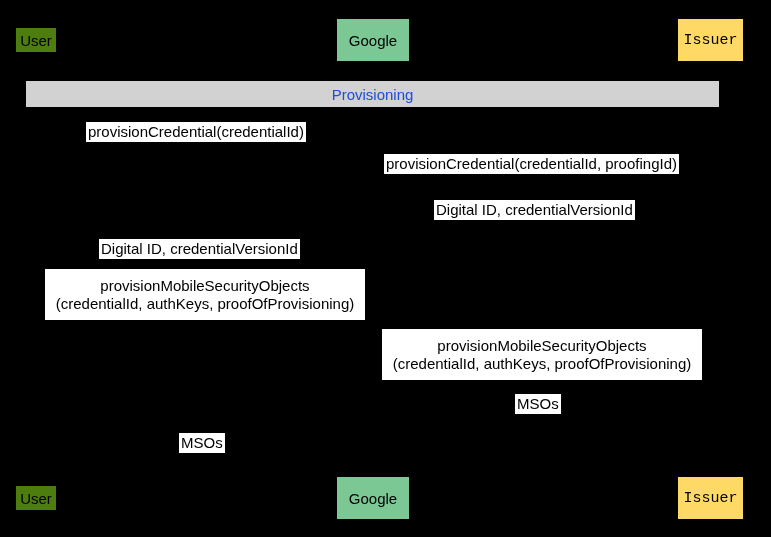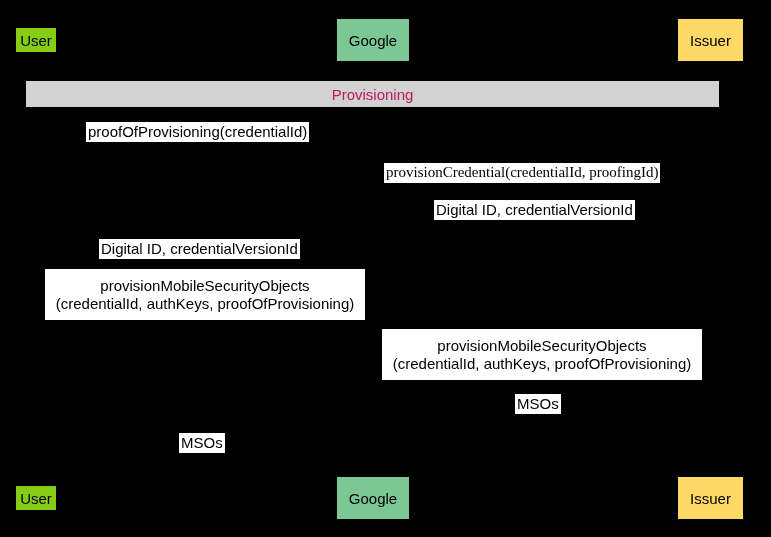--- a/index.html
+++ b/index.html
@@ -23,36 +23,37 @@
     display: flex;
     align-items: center;
     justify-content: center;
     box-sizing: border-box;
     font-size: 15px;
     line-height: 1;
     color: #000000;
     white-space: nowrap;
   }
   .participant.plain {
-    background: #84cc16;
+    background: #4d7c0f;
     padding: 0 1px;
   }
   .participant.green {
     background: #7cc894;
     justify-content: center;
   }
   .participant.yellow {
     background: #ffd966;
+    font-family: Liberation Mono, monospace;
   }
   
   .phase-bar {
     position: absolute;
     box-sizing: border-box;
     background: #d2d2d2;
-    color: #be185d;
+    color: #1d4ed8;
     display: flex;
     align-items: center;
     justify-content: center;
     font-size: 15px;
     line-height: 1;
   }
   
   .msg {
     position: absolute;
     background: #ffffff;
@@ -88,23 +89,23 @@
         <span>Issuer</span>
       </div>
     </div>
 
   <div class="phase-bar" id="phase-bar" style="left: 26px; top: 81px; width: 693px; height: 26px; background: rgb(210, 210, 210);">
     <span>Provisioning</span>
   </div>
 
   <div id="messages">
       <div class="msg" style="left: 86px; top: 122px;">
-        <span class="line">proofOfProvisioning(credentialId)</span>
+        <span class="line">provisionCredential(credentialId)</span>
       </div>
-      <div class="msg" style="left: 384px; top: 163px; font-family: Liberation Serif, serif;">
+      <div class="msg" style="left: 384px; top: 154px;">
         <span class="line">provisionCredential(credentialId, proofingId)</span>
       </div>
       <div class="msg" style="left: 434px; top: 200px;">
         <span class="line">Digital ID, credentialVersionId</span>
       </div>
       <div class="msg" style="left: 99px; top: 239px;">
         <span class="line">Digital ID, credentialVersionId</span>
       </div>
       <div class="msg two-line" style="left: 45px; top: 269px; width: 320px;">
         <span class="line">provisionMobileSecurityObjects</span>

